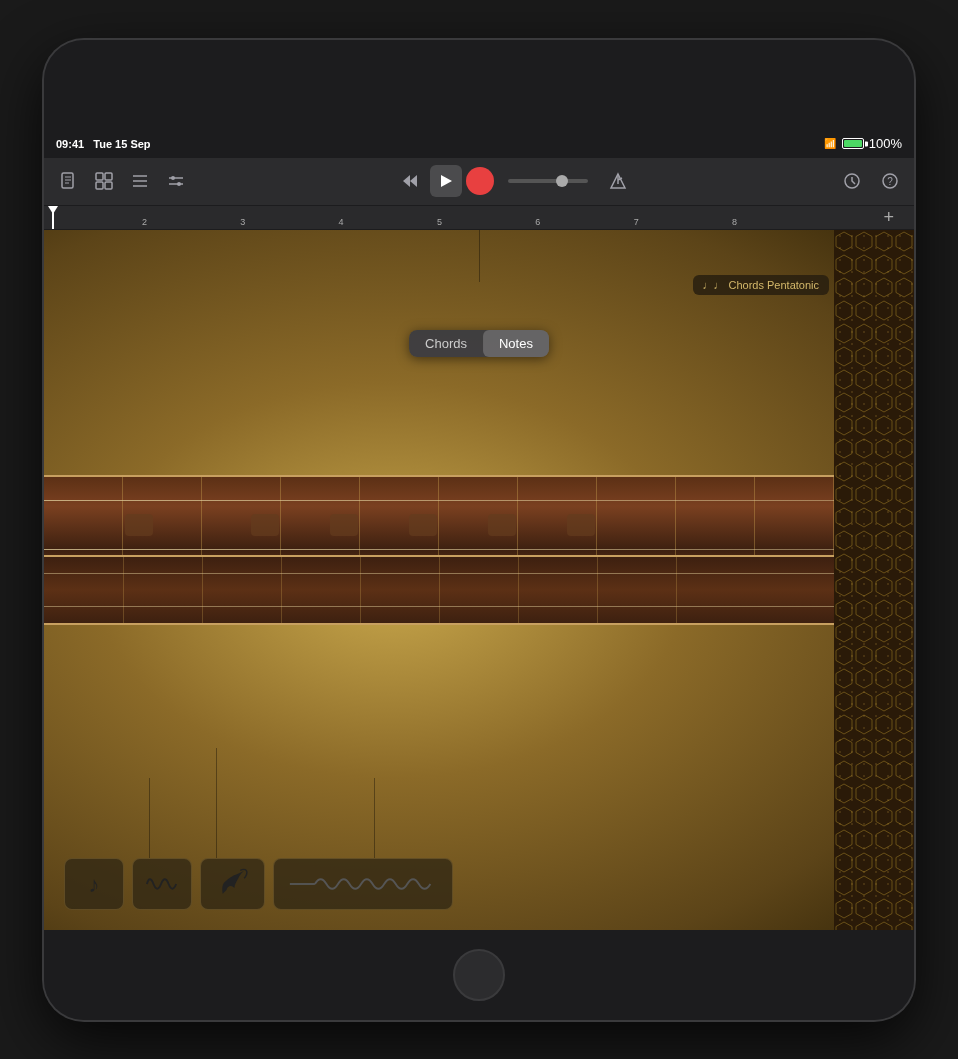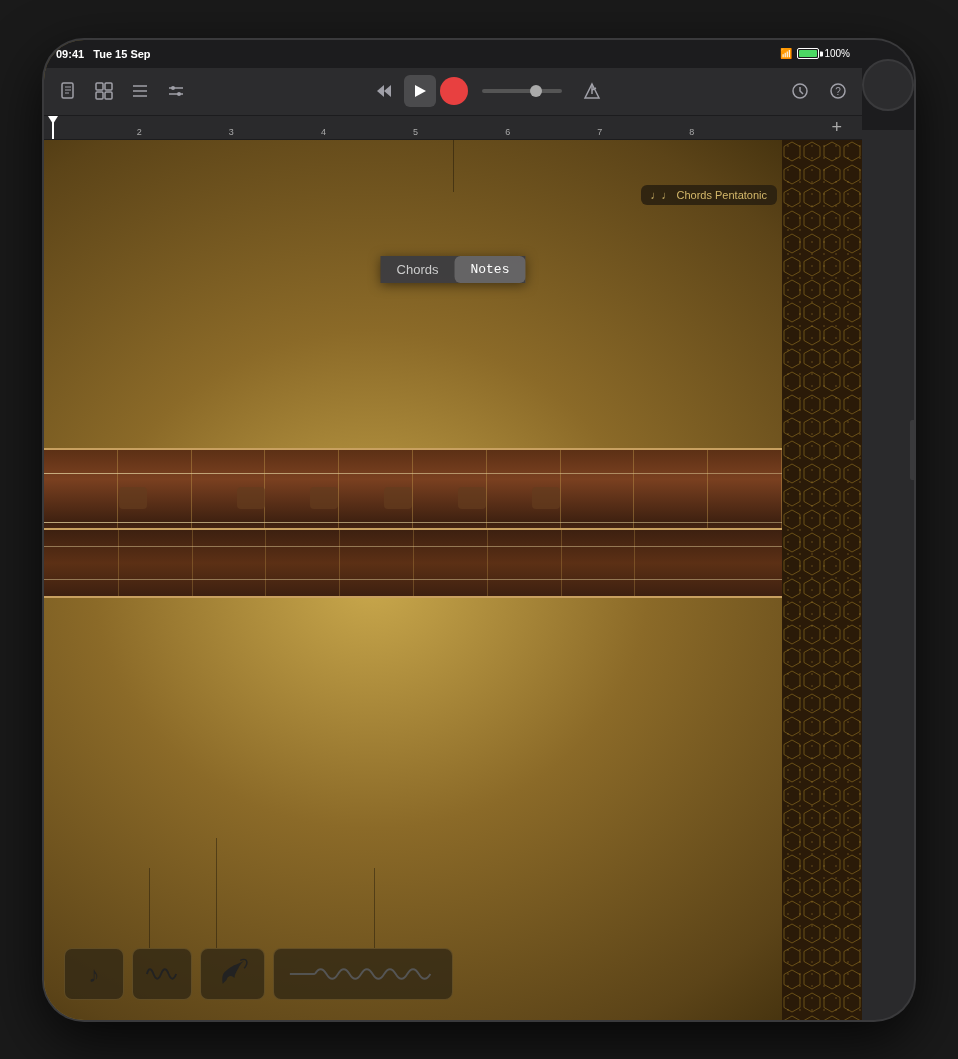--- a/index.html
+++ b/index.html
@@ -17,20 +17,21 @@
 
     .ipad-frame {
       width: 870px;
       height: 980px;
       background: #2a2a2c;
       border-radius: 40px;
       position: relative;
       box-shadow: 0 0 0 2px #3a3a3c, 0 20px 60px rgba(0,0,0,0.8);
       overflow: hidden;
       display: flex;
+      flex-direction: column;
     }
 
     
     .top-bezel {
       height: 90px;
       background: #1c1c1e;
       display: flex;
       align-items: flex-end;
       padding-bottom: 0;
       position: relative;
@@ -225,45 +226,44 @@
     .ruler-add {
       color: #aaa;
       font-size: 18px;
       cursor: pointer;
       padding: 0 4px;
     }
 
     
     .chords-notes-popup {
       position: absolute;
-      top: 116px;
+      top: 100px;
       left: 50%;
       transform: translateX(-50%);
       background: rgba(60, 60, 65, 0.95);
-      border-radius: 0;
+      border-radius: 8px;
       display: flex;
       overflow: hidden;
       z-index: 100;
       box-shadow: 0 2px 12px rgba(0,0,0,0.5);
     }
 
     .popup-btn {
       padding: 6px 16px;
       font-size: 13px;
       color: #ccc;
       cursor: pointer;
       background: transparent;
       border: none;
     }
 
     .popup-btn.active {
       background: rgba(255,255,255,0.2);
       color: #fff;
       border-radius: 6px;
-      font-family: Liberation Mono, monospace;
     }
 
     
     .main-content {
       flex: 1;
       position: relative;
       overflow: hidden;
     }
 
     
@@ -453,21 +453,21 @@
       <div class="status-left">
         <span>09:41</span>
         &nbsp;
         <span>Tue 15 Sep</span>
       </div>
       <div class="status-right">
         <span class="status-icon">📶</span>
         <div class="battery-indicator">
           <div class="battery-fill"></div>
         </div>
-        <span class="status-icon" style="font-size:10px;text-align:right;">100%</span>
+        <span class="status-icon" style="font-size:13px;text-align:right;">100%</span>
       </div>
     </div>
 
     <div class="toolbar">
       <div class="toolbar-group">
         <button class="tb-btn" title="New Song">
           <svg width="18" height="18" viewBox="0 0 18 18" fill="none">
             <rect x="3" y="1" width="11" height="15" rx="1.5" stroke="#a0a0a8" stroke-width="1.5" fill="none"></rect>
             <line x1="6" y1="5" x2="12" y2="5" stroke="#a0a0a8" stroke-width="1"></line>
             <line x1="6" y1="8" x2="12" y2="8" stroke="#a0a0a8" stroke-width="1"></line>

